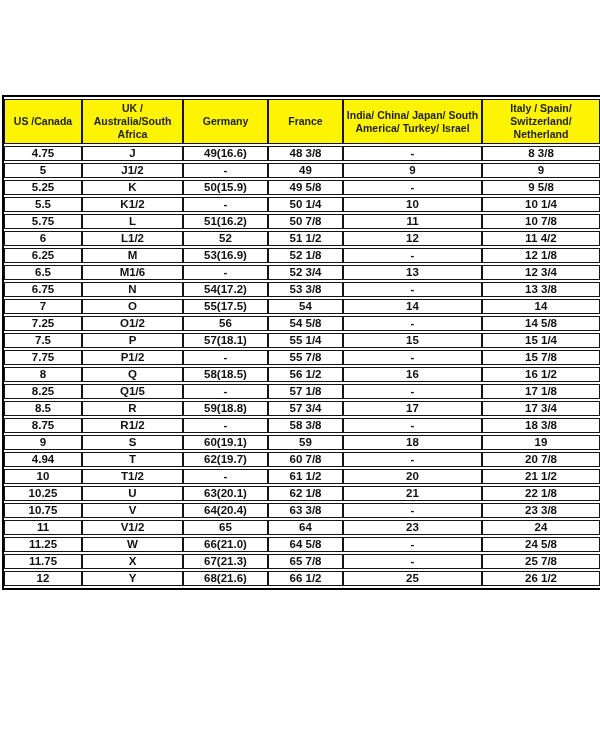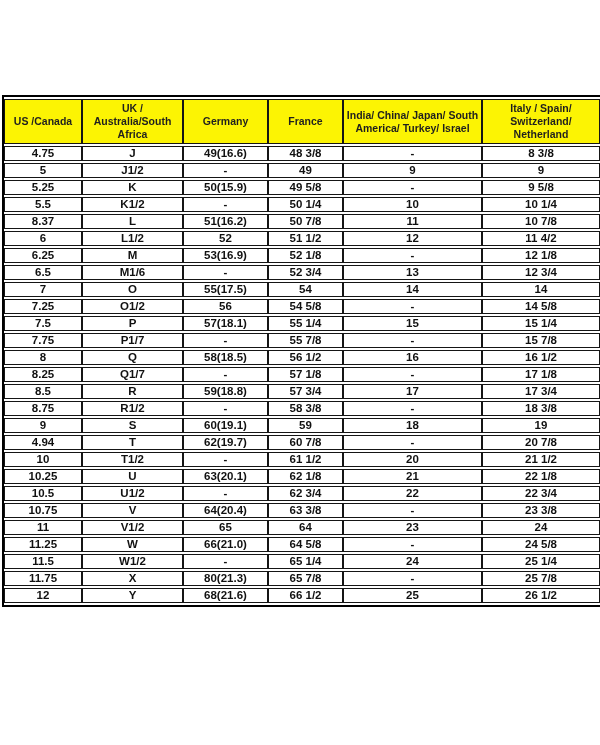--- a/index.html
+++ b/index.html
@@ -108,21 +108,21 @@
         </tr>
         <tr>
           <td>5.5</td>
           <td>K1/2</td>
           <td>-</td>
           <td>50 1/4</td>
           <td>10</td>
           <td>10 1/4</td>
         </tr>
         <tr>
-          <td>8.37</td>
+          <td>5.75</td>
           <td>L</td>
           <td>51(16.2)</td>
           <td>50 7/8</td>
           <td>11</td>
           <td>10 7/8</td>
         </tr>
         <tr>
           <td>6</td>
           <td>L1/2</td>
           <td>52</td>
@@ -140,20 +140,28 @@
         </tr>
         <tr>
           <td>6.5</td>
           <td>M1/6</td>
           <td>-</td>
           <td>52 3/4</td>
           <td>13</td>
           <td>12 3/4</td>
         </tr>
         <tr>
+          <td>6.75</td>
+          <td>N</td>
+          <td>54(17.2)</td>
+          <td>53 3/8</td>
+          <td>-</td>
+          <td>13 3/8</td>
+        </tr>
+        <tr>
           <td>7</td>
           <td>O</td>
           <td>55(17.5)</td>
           <td>54</td>
           <td>14</td>
           <td>14</td>
         </tr>
         <tr>
           <td>7.25</td>
           <td>O1/2</td>
@@ -165,37 +173,37 @@
         <tr>
           <td>7.5</td>
           <td>P</td>
           <td>57(18.1)</td>
           <td>55 1/4</td>
           <td>15</td>
           <td>15 1/4</td>
         </tr>
         <tr>
           <td>7.75</td>
-          <td>P1/7</td>
+          <td>P1/2</td>
           <td>-</td>
           <td>55 7/8</td>
           <td>-</td>
           <td>15 7/8</td>
         </tr>
         <tr>
           <td>8</td>
           <td>Q</td>
           <td>58(18.5)</td>
           <td>56 1/2</td>
           <td>16</td>
           <td>16 1/2</td>
         </tr>
         <tr>
           <td>8.25</td>
-          <td>Q1/7</td>
+          <td>Q1/5</td>
           <td>-</td>
           <td>57 1/8</td>
           <td>-</td>
           <td>17 1/8</td>
         </tr>
         <tr>
           <td>8.5</td>
           <td>R</td>
           <td>59(18.8)</td>
           <td>57 3/4</td>
@@ -236,28 +244,20 @@
         </tr>
         <tr>
           <td>10.25</td>
           <td>U</td>
           <td>63(20.1)</td>
           <td>62 1/8</td>
           <td>21</td>
           <td>22 1/8</td>
         </tr>
         <tr>
-          <td>10.5</td>
-          <td>U1/2</td>
-          <td>-</td>
-          <td>62 3/4</td>
-          <td>22</td>
-          <td>22 3/4</td>
-        </tr>
-        <tr>
           <td>10.75</td>
           <td>V</td>
           <td>64(20.4)</td>
           <td>63 3/8</td>
           <td>-</td>
           <td>23 3/8</td>
         </tr>
         <tr>
           <td>11</td>
           <td>V1/2</td>
@@ -268,31 +268,23 @@
         </tr>
         <tr>
           <td>11.25</td>
           <td>W</td>
           <td>66(21.0)</td>
           <td>64 5/8</td>
           <td>-</td>
           <td>24 5/8</td>
         </tr>
         <tr>
-          <td>11.5</td>
-          <td>W1/2</td>
-          <td>-</td>
-          <td>65 1/4</td>
-          <td>24</td>
-          <td>25 1/4</td>
-        </tr>
-        <tr>
           <td>11.75</td>
           <td>X</td>
-          <td>80(21.3)</td>
+          <td>67(21.3)</td>
           <td>65 7/8</td>
           <td>-</td>
           <td>25 7/8</td>
         </tr>
         <tr>
           <td>12</td>
           <td>Y</td>
           <td>68(21.6)</td>
           <td>66 1/2</td>
           <td>25</td>

